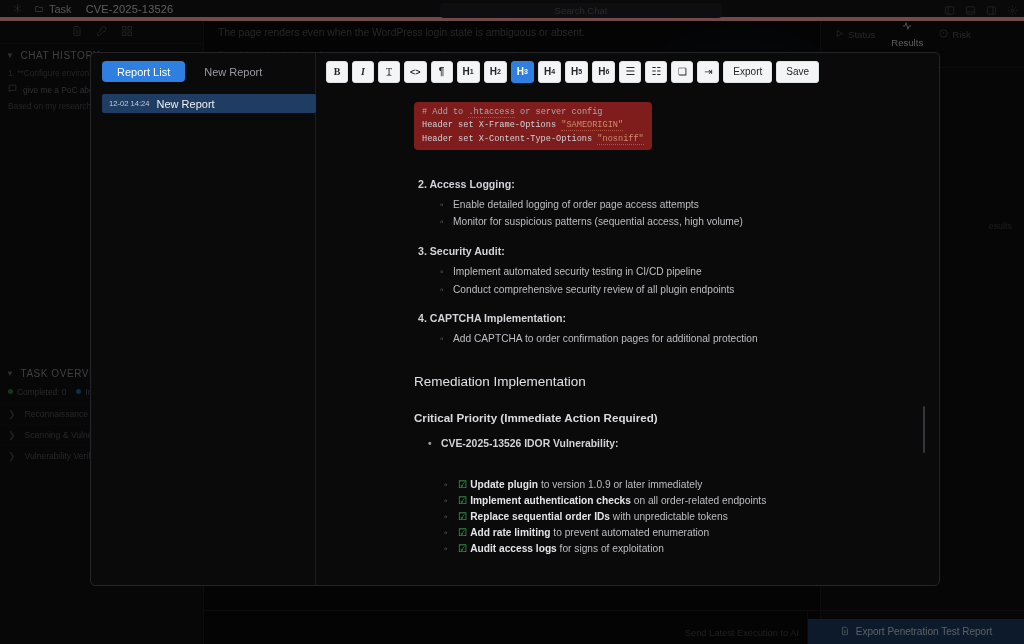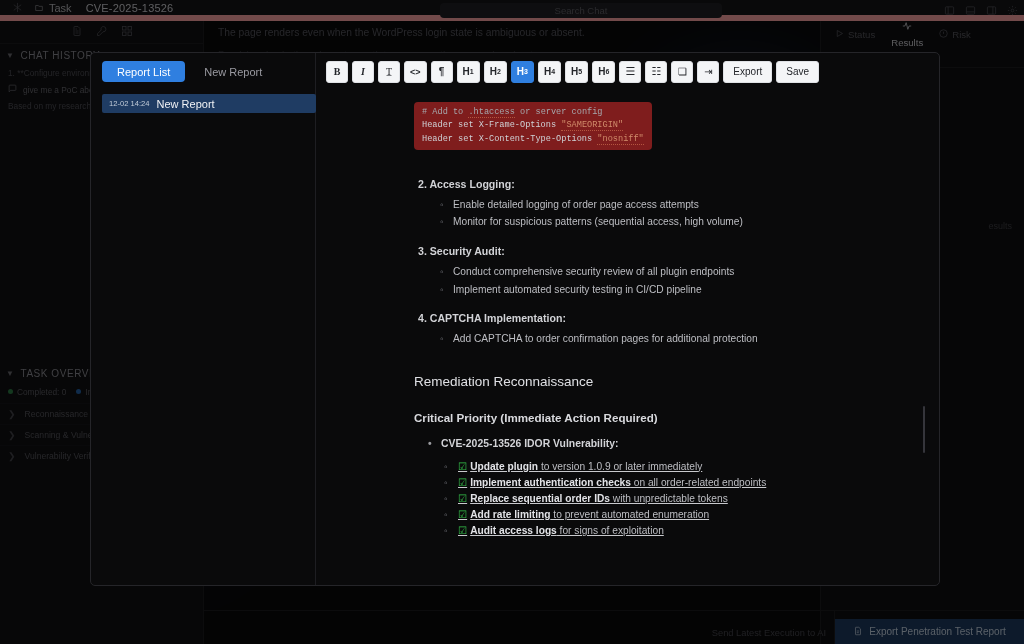--- a/index.html
+++ b/index.html
@@ -11,21 +11,21 @@
   }
   body { position: relative; }
 
   
   #app-bg { position: absolute; inset: 0; }
 
   
   .titlebar {
     position: absolute; left: 0; top: 0; width: 1024px; height: 21px;
     background: #151517;
-    border-bottom: 6px solid #fca5a5;
+    border-bottom: 4px solid #fca5a5;
     display: flex; align-items: center;
   }
   .tb-logo { width: 34px; display:flex; align-items:center; justify-content:center; color:#57575c; }
   .tb-task { display:flex; align-items:center; gap:5px; color:#b9b9bd; font-size:11px; }
   .tb-task .folder { color:#86868c; display:flex; align-items:center;}
   .tb-cve { margin-left: 14px; color:#cfcfd4; font-size: 11px; letter-spacing:.2px;}
   .tb-search {
     position:absolute; left:440px; top:3px; width:282px; height:15px;
     background:#202024; border-radius:4px;
     color:#5e5e64; font-size:9.5px; display:flex; align-items:center; justify-content:center;
@@ -70,21 +70,21 @@
   .right-tabs .rt { display:flex; align-items:center; gap:4px; }
   .right-tabs .rt.active { color:#c9c9cf;flex-direction:column; }
   .right-sub { padding:5px 12px; color:#46464c; font-size:9px; border-bottom:1px solid #1b1b1e;}
   .right-mid { position:absolute; left:0; right:0; top:200px; text-align:right; padding-right:12px; color:#3f3f45; font-size:9px;}
   .right-divider { position:absolute; left:75px; top:55px; bottom:90px; width:1px; background:#202024; }
 
   
   .bottombar { position:absolute; left:204px; right:0; bottom:0; height:34px; display:flex; }
   .bb-left { flex:1; border-top:1px solid #1b1b1e; border-right:1px solid #1b1b1e; display:flex; align-items:flex-end; justify-content:flex-end; padding:0 8px 6px 0;}
   .bb-left span { color:#46464c; font-size:9.3px; }
-  .bb-right { width:189px; border-top:1px solid #1b1b1e; position:relative;}
+  .bb-right { width:216px; border-top:1px solid #1b1b1e; position:relative;}
   .export-btn {
     position:absolute; left:0; right:0; bottom:0; height:25px;
     background:#1e3a5f; display:flex; align-items:center; justify-content:center; gap:6px;
     color:#c6d4e4; font-size:10px; cursor:pointer;
   }
 
   
   .blob { position:absolute; border-radius:50%; filter:blur(38px); pointer-events:none; }
 
   
@@ -137,21 +137,21 @@
   .code-block .str { color:#d08b6a; }
   .code-block .udl { border-bottom:1px dotted #b4553f; }
   .ol-item { font-size:10.6px; color:#d2d3d7; font-weight:bold; margin:10px 0 6px 4px;}
   .ul-list { list-style:none; margin:0 0 14px 26px; }
   .ul-list li { font-size:10.2px; color:#bdbec3; line-height:1.72; position:relative; padding-left:13px;}
   .ul-list li:before { content:"◦"; position:absolute; left:0; color:#77787e; }
   .h2 { font-size:13.5px; color:#dfe0e4; margin:26px 0 22px 0; }
   .h3 { font-size:11.6px; font-weight:bold; color:#d9dade; margin:0 0 14px 0;}
   .bul { font-size:10.4px; color:#d2d3d7; font-weight:bold; margin-left:14px; position:relative; padding-left:13px;}
   .bul:before { content:"•"; position:absolute; left:0; color:#9a9ba0; }
-  .check-list { list-style:none; margin:10px 0 0 30px;text-decoration:underline; }
+  .check-list { list-style:none; margin:28px 0 0 30px; }
   .check-list li { font-size:10.2px; color:#bdbec3; line-height:1.58; position:relative; padding-left:14px;}
   .check-list li:before { content:"◦"; position:absolute; left:0; color:#77787e; }
   .ck { color:#35c24a; margin-right:3px; }
   .b { font-weight:bold; color:#e2e3e7; }
   .scroll-thumb { position:absolute; right:14px; top:353px; width:2px; height:47px; background:#35353b; border-radius:1px;}
 </style>
 </head>
 <body>
 
 <div id="app-bg">
@@ -367,30 +367,30 @@
     </div>
 
     <div class="ol-item">2. Access Logging:</div>
     <ul class="ul-list">
       <li>Enable detailed logging of order page access attempts</li>
       <li>Monitor for suspicious patterns (sequential access, high volume)</li>
     </ul>
 
     <div class="ol-item">3. Security Audit:</div>
     <ul class="ul-list">
+      <li>Implement automated security testing in CI/CD pipeline</li>
       <li>Conduct comprehensive security review of all plugin endpoints</li>
-      <li>Implement automated security testing in CI/CD pipeline</li>
     </ul>
 
     <div class="ol-item">4. CAPTCHA Implementation:</div>
     <ul class="ul-list">
       <li>Add CAPTCHA to order confirmation pages for additional protection</li>
     </ul>
 
-    <div class="h2">Remediation Reconnaissance</div>
+    <div class="h2">Remediation Implementation</div>
     <div class="h3">Critical Priority (Immediate Action Required)</div>
     <div class="bul">CVE-2025-13526 IDOR Vulnerability:</div>
 
     <ul class="check-list">
       <li><span class="ck">☑</span><span class="b">Update plugin</span><span> to version 1.0.9 or later immediately</span></li>
       <li><span class="ck">☑</span><span class="b">Implement authentication checks</span><span> on all order-related endpoints</span></li>
       <li><span class="ck">☑</span><span class="b">Replace sequential order IDs</span><span> with unpredictable tokens</span></li>
       <li><span class="ck">☑</span><span class="b">Add rate limiting</span><span> to prevent automated enumeration</span></li>
       <li><span class="ck">☑</span><span class="b">Audit access logs</span><span> for signs of exploitation</span></li>
     </ul>

